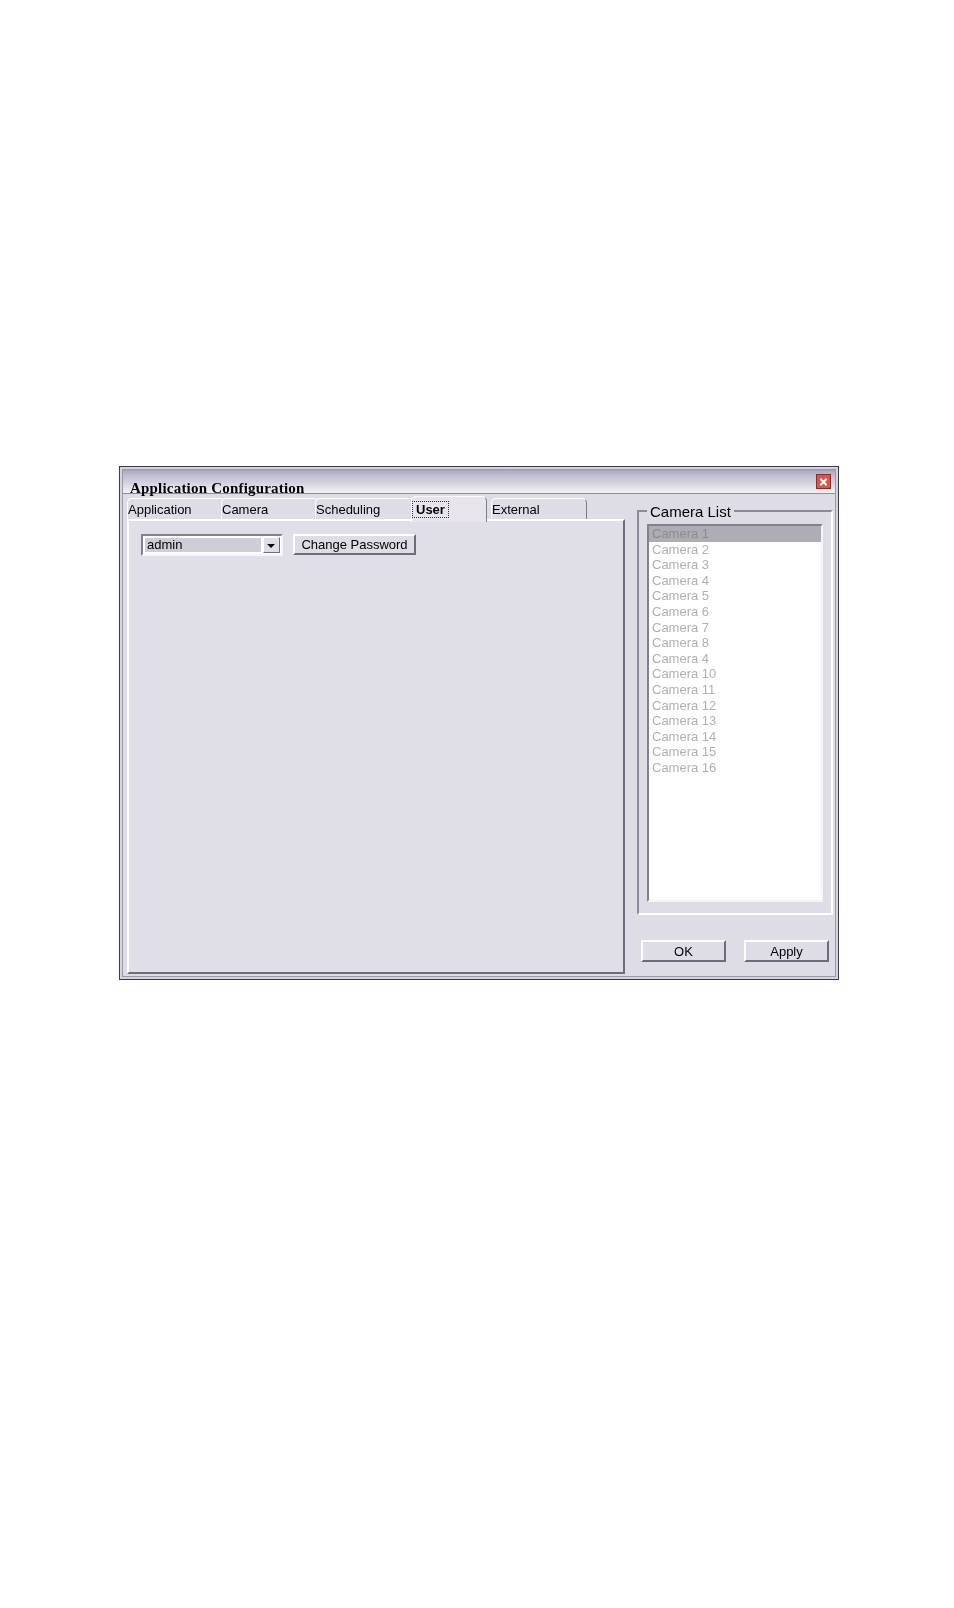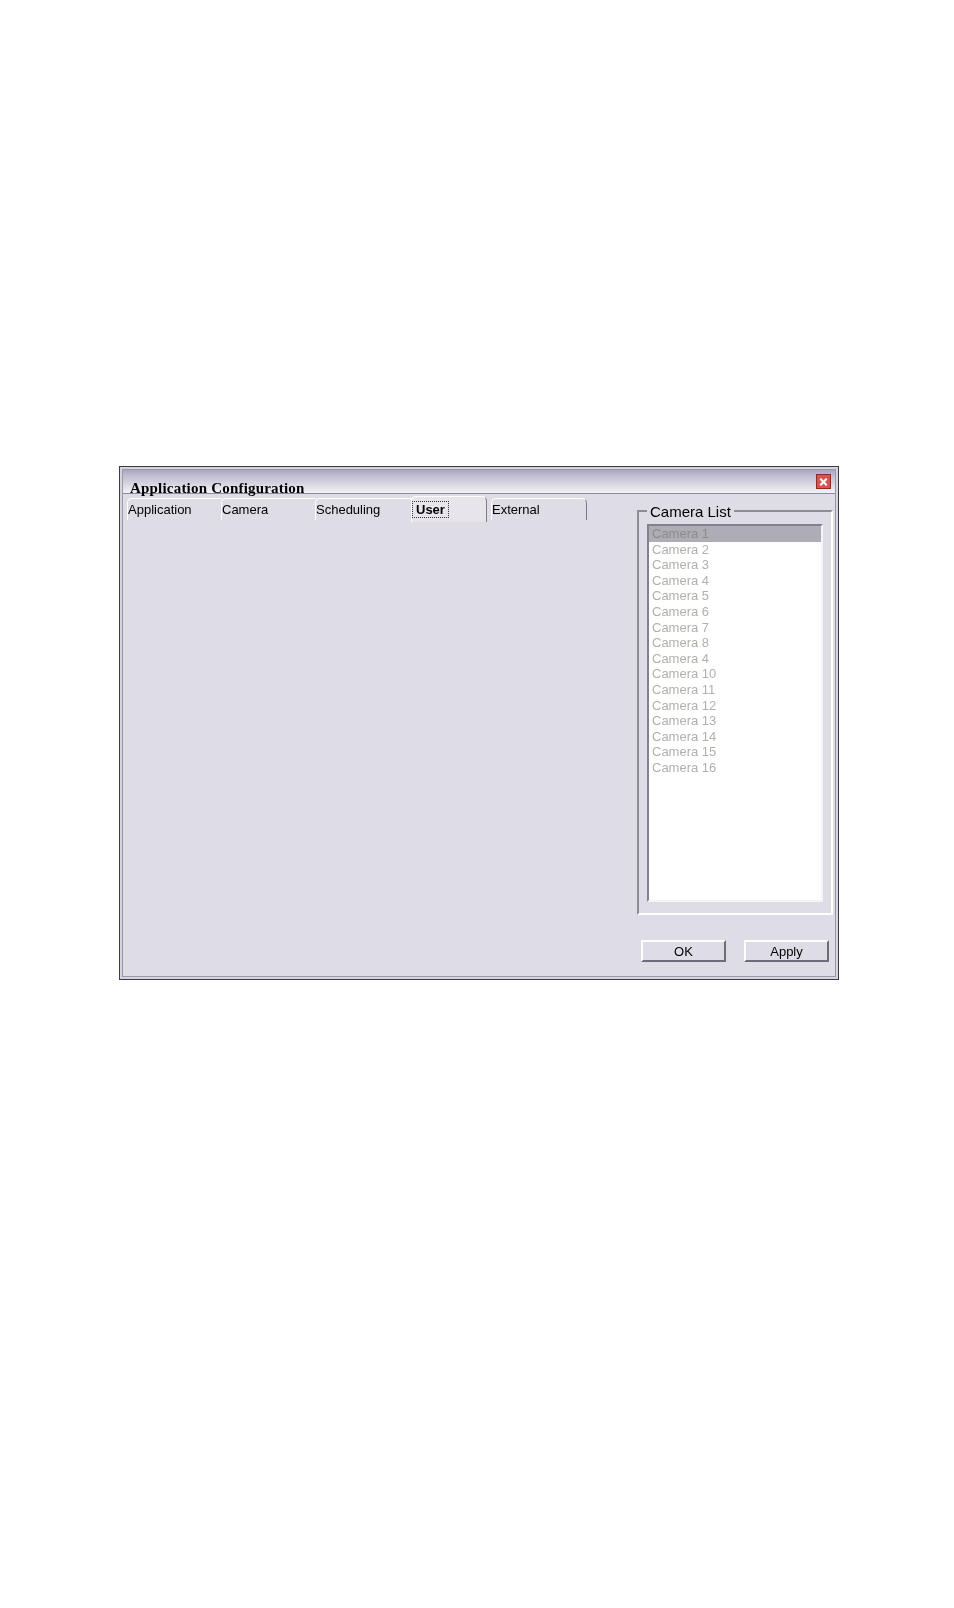--- a/index.html
+++ b/index.html
@@ -299,20 +299,31 @@
           <span class="tab-label">Scheduling</span>
         </div>
         <div class="tab selected" style="left: 284px; width: 76px;">
           <span class="tab-label">User</span>
         </div>
         <div class="tab" style="left: 364px; width: 96px;">
           <span class="tab-label">External</span>
         </div>
       </div>
 
+    <div id="content-panel">
+      <div id="user-combo">
+        <div id="user-combo-value">admin</div>
+        <div id="user-combo-arrow">
+          <div class="caret"></div>
+        </div>
+      </div>
+      <div id="change-password-button" class="win-button">
+        <span>Change Password</span>
+      </div>
+    </div>
 
     <div id="camera-group">
       <div id="camera-group-title">Camera List</div>
       <div id="camera-listbox">
           <div class="camera-item selected">Camera 1</div>
           <div class="camera-item">Camera 2</div>
           <div class="camera-item">Camera 3</div>
           <div class="camera-item">Camera 4</div>
           <div class="camera-item">Camera 5</div>
           <div class="camera-item">Camera 6</div>

